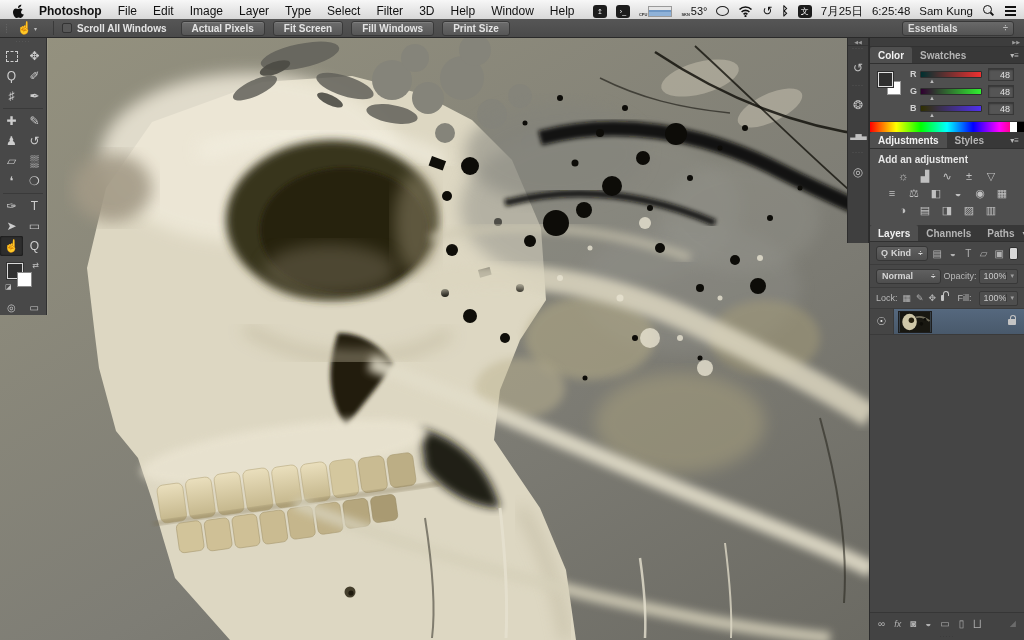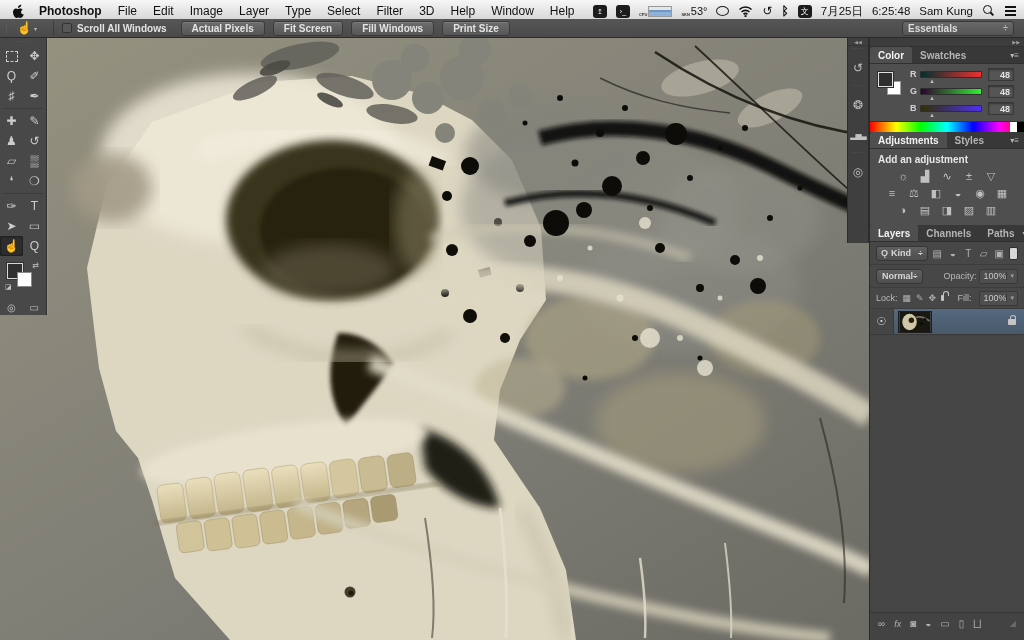--- a/index.html
+++ b/index.html
@@ -96,21 +96,21 @@
   .color-body{position:relative;height:57px;background:#4f4f4f;}
   .cb-fg{position:absolute;left:8px;top:8px;width:15px;height:15px;background:#2f2f2f;
     border:1px solid #e0e0e0;box-shadow:0 0 0 1px #2d2d2d;z-index:2;}
   .cb-bg{position:absolute;left:17px;top:17px;width:14px;height:14px;background:#fff;border:1px solid #9a9a9a;}
   .slider-row{position:absolute;left:40px;height:16px;display:flex;align-items:center;}
   .sl-label{width:10px;font-size:9px;font-weight:bold;color:#d2d2d2;}
   .sl-track{position:relative;width:62px;height:7px;border:1px solid #2e2e2e;border-radius:1px;}
   .sl-thumb{position:absolute;left:8px;top:6px;font-size:6px;color:#bdbdbd;}
   .sl-val{margin-left:6px;width:26px;height:13px;background:#555;border:1px solid #383838;
     box-shadow:inset 0 1px 2px rgba(0,0,0,.4);color:#e2e2e2;font-size:9px;text-align:right;
-    line-height:12px;padding-right:3px;font-weight:bold;}
+    line-height:12px;padding-right:3px;}
   .spectrum{position:relative;height:11px;border-top:1px solid #333;
     background:linear-gradient(to right,#f00,#ff0 17%,#0f0 33%,#0ff 50%,#00f 67%,#f0f 84%,#f00);}
   .spectrum .wcap{position:absolute;right:7px;top:0;width:7px;height:11px;background:#fff;}
   .spectrum .bcap{position:absolute;right:0;top:0;width:7px;height:11px;background:#000;}
 
   .adj-body{background:#4f4f4f;padding:3px 0 5px;}
   .adj-head{font-size:10px;font-weight:bold;color:#e6e6e6;padding:2px 8px 4px;}
   .adj-row{display:flex;justify-content:center;gap:5px;margin-bottom:2px;}
   .adj-ic{width:17px;height:15px;text-align:center;line-height:15px;font-size:11px;color:#c0c0c0;}
 
@@ -538,21 +538,21 @@
         <span class="lp-fic">T</span>
         <span class="lp-fic">▱</span>
         <span class="lp-fic">▣</span>
         <span class="lp-toggle"></span>
       </div>
       <div class="lp-row lp-blend">
         <span class="blend-sel">
           <span>Normal</span>
           <span class="sc">÷</span>
         </span>
-        <span style="margin-left:20px">Opacity:</span>
+        <span style="margin-left:2px">Opacity:</span>
         <span class="vbox" style="margin-left:3px">
           <span>100%</span>
           <span class="vc">▾</span>
         </span>
       </div>
       <div class="lp-row lp-lock">
         <span>Lock:</span>
         <span class="lk-ic">▦</span>
         <span class="lk-ic">✎</span>
         <span class="lk-ic">✥</span>

